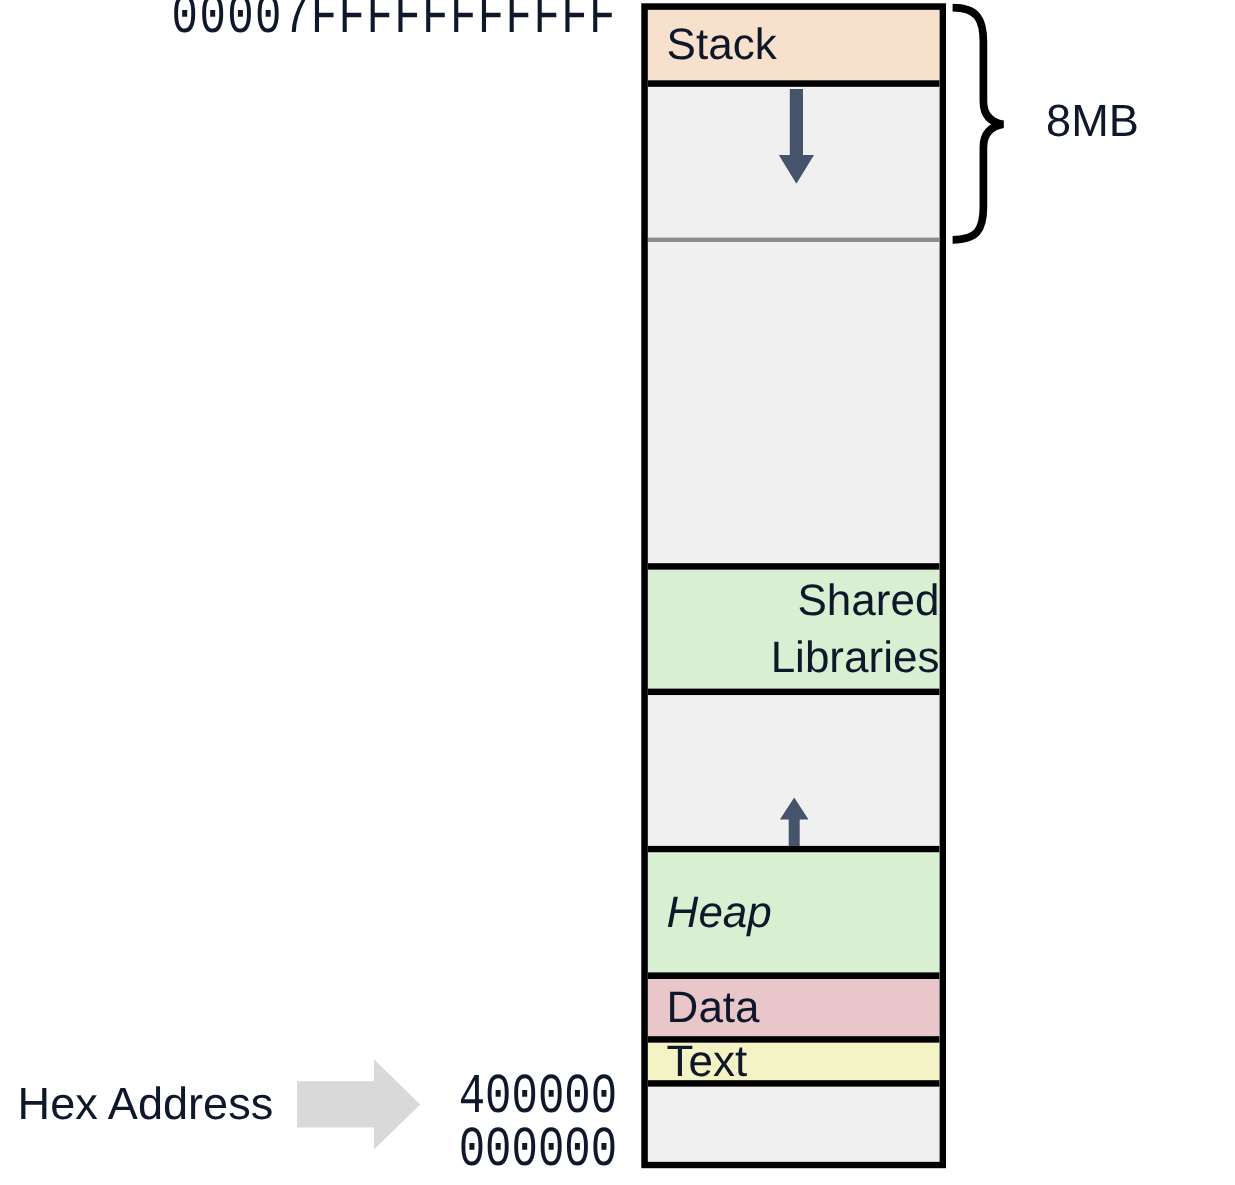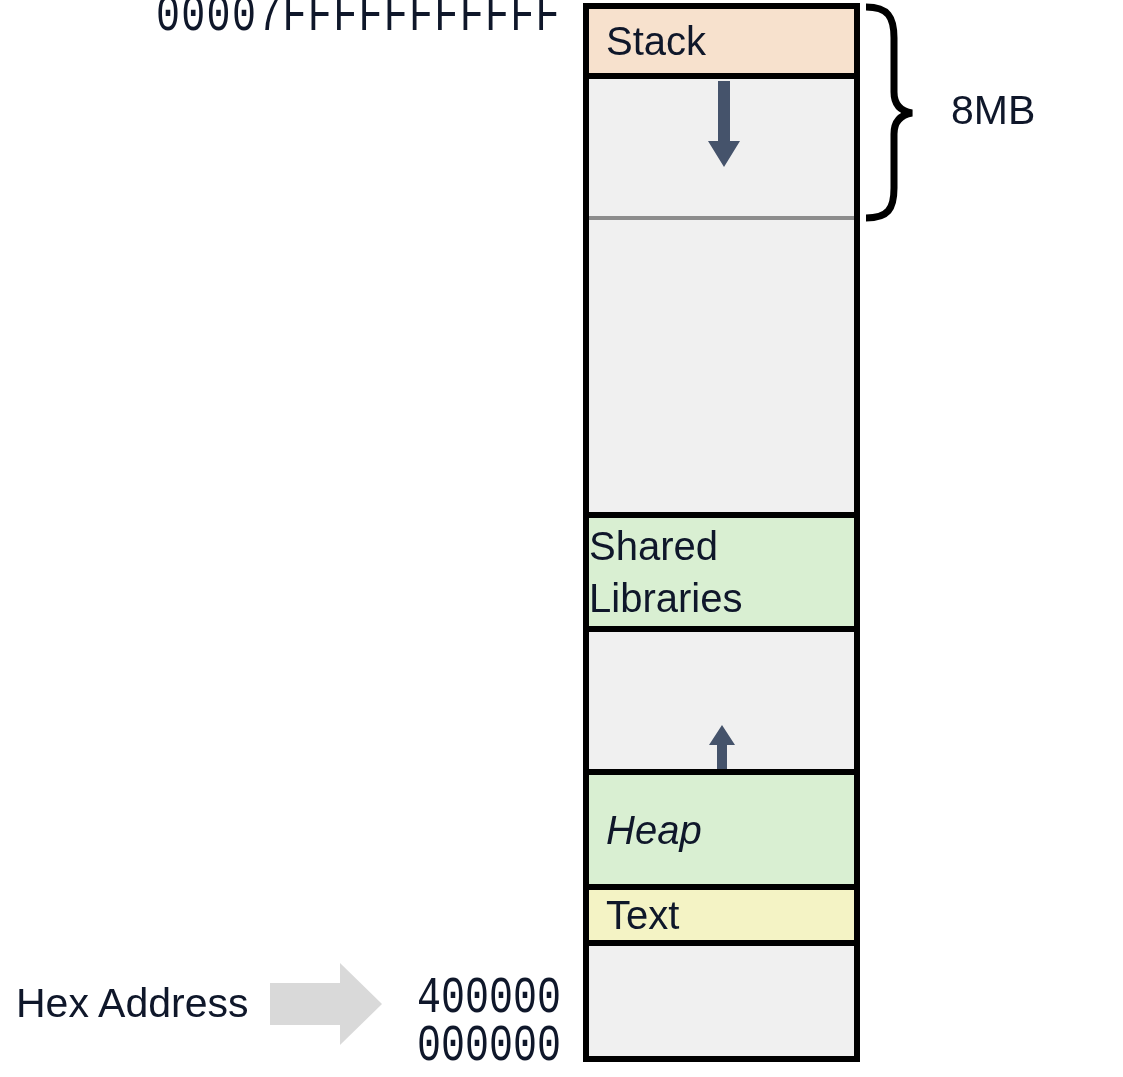--- a/index.html
+++ b/index.html
@@ -22,23 +22,23 @@
   .seg { position:relative; box-sizing:border-box; flex:0 0 auto;
          border-bottom:6px solid var(--border); display:flex; align-items:center; }
   .seg.last { border-bottom:none; flex:1 1 auto; }
   .seg-label { font-size:40px; line-height:1; padding-left:17px; }
   .seg-stack   { height:70px;  background:var(--stack-fill); }
   .seg-free1   { height:439px; background:var(--free-fill); }
   .seg-shared  { height:114px; background:var(--green-fill); justify-content:center; }
   .seg-free2   { height:143px; background:var(--free-fill); }
   .seg-heap    { height:115px; background:var(--green-fill);font-style:italic; }
   .seg-data    { height:58px;  background:var(--data-fill); }
-  .seg-text    { height:56px;  background:var(--text-fill); }
+  .seg-text    { height:40px;  background:var(--text-fill); }
   .seg-free3   { background:var(--free-fill); }
-  .shared-label { font-size:40px; line-height:52px; text-align:left; width:100%; padding:0; }
+  .shared-label { font-size:40px; line-height:52px; text-align:right; width:100%; padding:0; }
 
   .limit-line { position:absolute; left:0; right:0; top:137px; height:4px;
                 background:var(--limit-line); }
 
   .arrow-down { position:absolute; left:119px; top:2px; }
   .arrow-up   { position:absolute; left:120px; top:93px; }
   .growth-fill { fill:var(--growth-arrow); }
 
   
   .top-address { position:absolute; left:156px; top:-8px; font-size:40px;
@@ -80,20 +80,23 @@
     <div class="seg seg-free2">
       <svg class="arrow-up" width="26" height="44" viewBox="0 0 26 44">
         <polygon class="growth-fill" points="13,0 26,20 18,20 18,44 8,44 8,20 0,20"></polygon>
       </svg>
     </div>
 
     <div class="seg seg-heap">
       <span class="seg-label">Heap</span>
     </div>
 
+    <div class="seg seg-data">
+      <span class="seg-label">Data</span>
+    </div>
 
     <div class="seg seg-text">
       <span class="seg-label">Text</span>
     </div>
 
     <div class="seg seg-free3 last"></div>
   </div>
 
   <svg class="brace" width="54" height="219" viewBox="0 0 54 219">
     <path d="M 4,4 C 26,4 32,14 32,35 L 32,89 C 32,101 38,108 50,110

